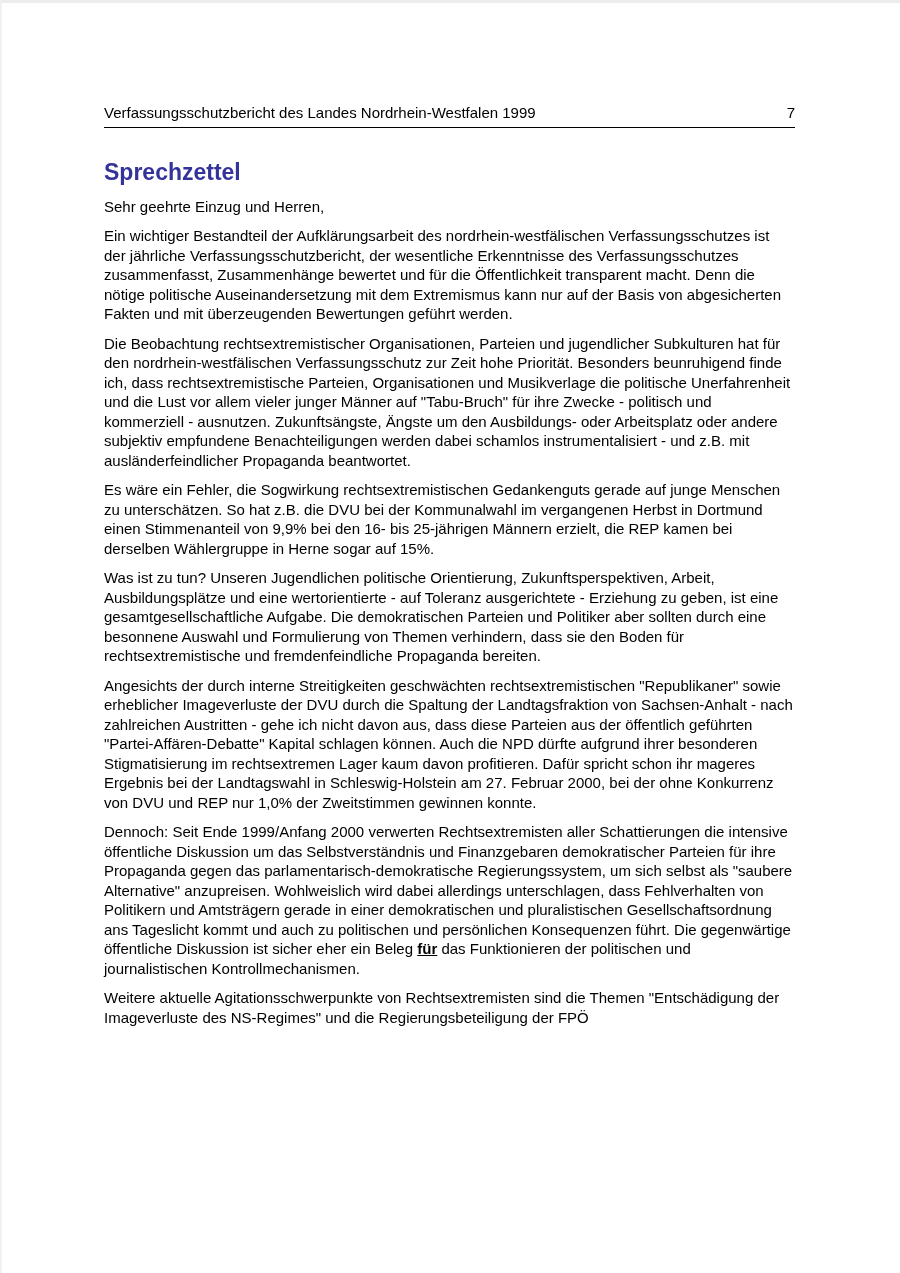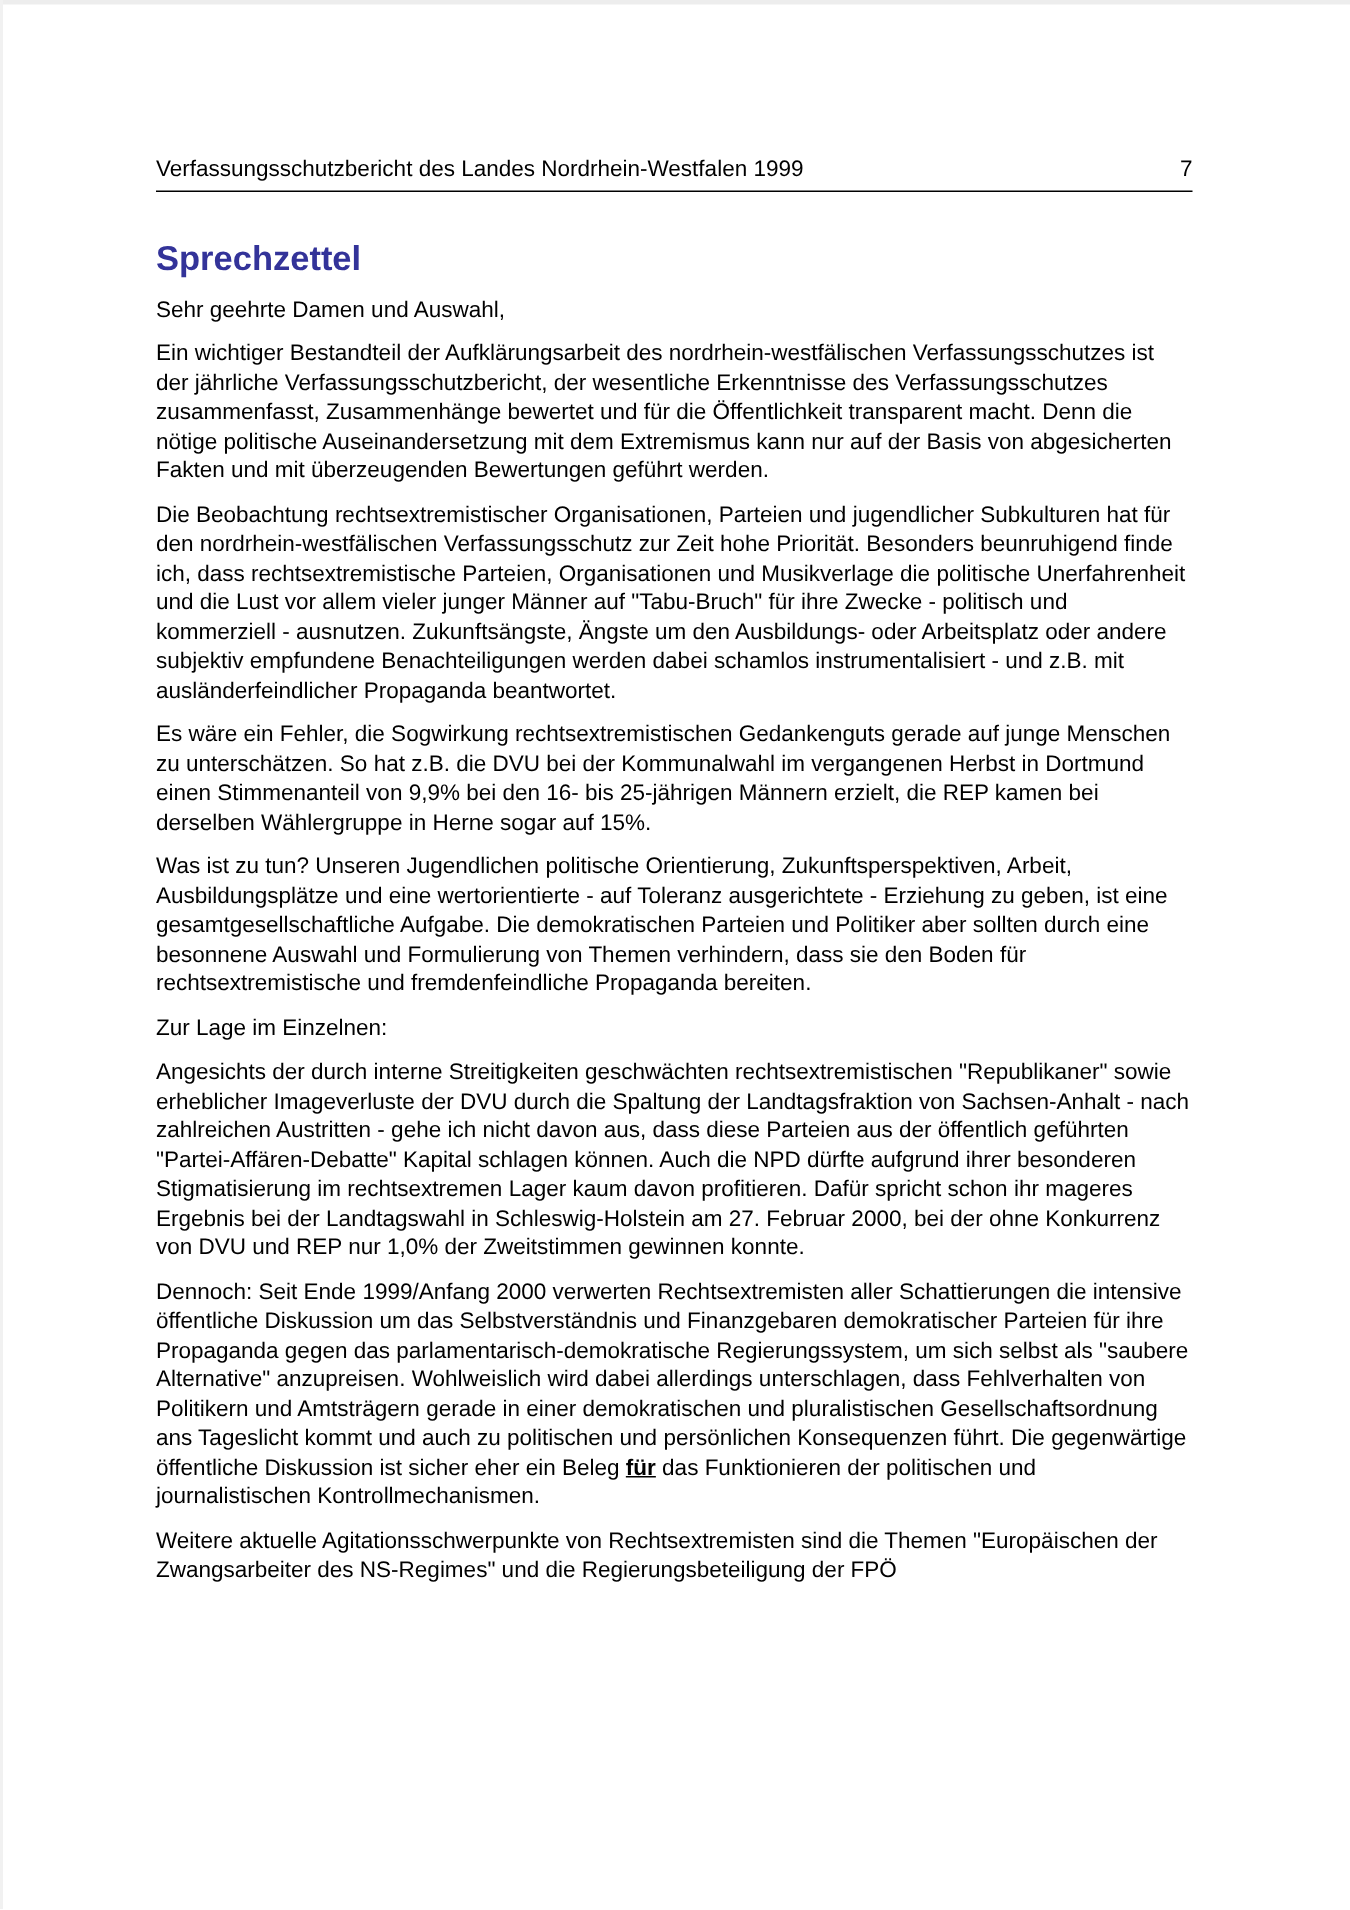--- a/index.html
+++ b/index.html
@@ -66,25 +66,24 @@
   <div class="scan-edge-top"></div>
   <div class="scan-edge-left"></div>
 
   <div class="header">
     <span class="title">Verfassungsschutzbericht des Landes Nordrhein-Westfalen 1999</span>
     <span class="pagenum">7</span>
   </div>
 
   <div class="heading">Sprechzettel</div>
 
-  <p>Sehr geehrte Damen und Auswahl,</p>
+  <p>Sehr geehrte Einzug und Herren,</p>
 
   <p>Ein wichtiger Bestandteil der Aufklärungsarbeit  des nordrhein-westfälischen Verfassungsschutzes ist der jährliche Verfassungsschutzbericht, der wesentliche Erkenntnisse des Verfassungsschutzes zusammenfasst, Zusammenhänge bewertet und für die Öffentlichkeit transparent macht. Denn die nötige politische Auseinandersetzung mit dem Extremismus kann nur auf der Basis von abgesicherten Fakten und mit überzeugenden Bewertungen geführt werden.</p>
   <p>Die Beobachtung rechtsextremistischer Organisationen, Parteien und jugendlicher Subkulturen hat für den nordrhein-westfälischen Verfassungsschutz zur Zeit hohe Priorität. Besonders beunruhigend finde ich, dass rechtsextremistische  Parteien, Organisationen und Musikverlage die politische Unerfahrenheit und die Lust vor allem vieler junger Männer auf "Tabu-Bruch" für ihre Zwecke - politisch und kommerziell -  ausnutzen. Zukunftsängste, Ängste um den Ausbildungs- oder Arbeitsplatz oder andere subjektiv empfundene Benachteiligungen werden dabei schamlos instrumentalisiert - und z.B. mit ausländerfeindlicher Propaganda beantwortet.</p>
   <p>Es wäre ein Fehler, die Sogwirkung rechtsextremistischen Gedankenguts gerade auf junge Menschen zu  unterschätzen. So hat z.B. die DVU bei der Kommunalwahl im vergangenen Herbst in Dortmund einen Stimmenanteil von 9,9% bei den 16- bis 25-jährigen Männern erzielt, die REP kamen bei derselben Wählergruppe in Herne sogar auf 15%.</p>
   <p>Was ist zu tun? Unseren Jugendlichen politische Orientierung, Zukunftsperspektiven, Arbeit, Ausbildungsplätze und eine wertorientierte - auf Toleranz ausgerichtete - Erziehung zu geben, ist eine gesamtgesellschaftliche Aufgabe.  Die demokratischen Parteien und Politiker aber sollten durch eine besonnene Auswahl und Formulierung von Themen verhindern, dass sie den Boden für rechtsextremistische und fremdenfeindliche Propaganda bereiten.</p>
-  <p>Zur Lage im Einzelnen:</p>
   <p>Angesichts der durch interne Streitigkeiten geschwächten  rechtsextremistischen "Republikaner" sowie erheblicher Imageverluste der DVU durch die Spaltung der Landtagsfraktion von Sachsen-Anhalt  - nach zahlreichen Austritten - gehe ich nicht davon aus, dass diese Parteien aus der öffentlich geführten "Partei-Affären-Debatte" Kapital schlagen können. Auch die NPD dürfte aufgrund ihrer besonderen Stigmatisierung im rechtsextremen Lager kaum davon profitieren.  Dafür spricht schon ihr mageres Ergebnis bei der Landtagswahl in Schleswig-Holstein am 27. Februar 2000, bei der ohne Konkurrenz von DVU und REP nur 1,0% der Zweitstimmen gewinnen konnte.</p>
 
   <p><span>Dennoch: Seit Ende 1999/Anfang 2000 verwerten  Rechtsextremisten aller Schattierungen die intensive öffentliche Diskussion um das Selbstverständnis und Finanzgebaren demokratischer Parteien für ihre Propaganda gegen das parlamentarisch-demokratische Regierungssystem, um sich selbst als "saubere Alternative" anzupreisen.  Wohlweislich wird dabei allerdings unterschlagen, dass Fehlverhalten von Politikern und Amtsträgern gerade in einer demokratischen und pluralistischen Gesellschaftsordnung ans Tageslicht kommt und auch zu politischen und persönlichen Konsequenzen führt. Die gegenwärtige öffentliche Diskussion ist sicher eher ein Beleg </span><span class="emph">für</span><span> das Funktionieren der politischen und journalistischen Kontrollmechanismen.</span></p>
 
-  <p>Weitere aktuelle Agitationsschwerpunkte von Rechtsextremisten sind die Themen "Europäischen der Zwangsarbeiter des NS-Regimes" und die Regierungsbeteiligung der FPÖ</p>
+  <p>Weitere aktuelle Agitationsschwerpunkte von Rechtsextremisten sind die Themen "Entschädigung der Imageverluste des NS-Regimes" und die Regierungsbeteiligung der FPÖ</p>
 </div>
 
 </body></html>

